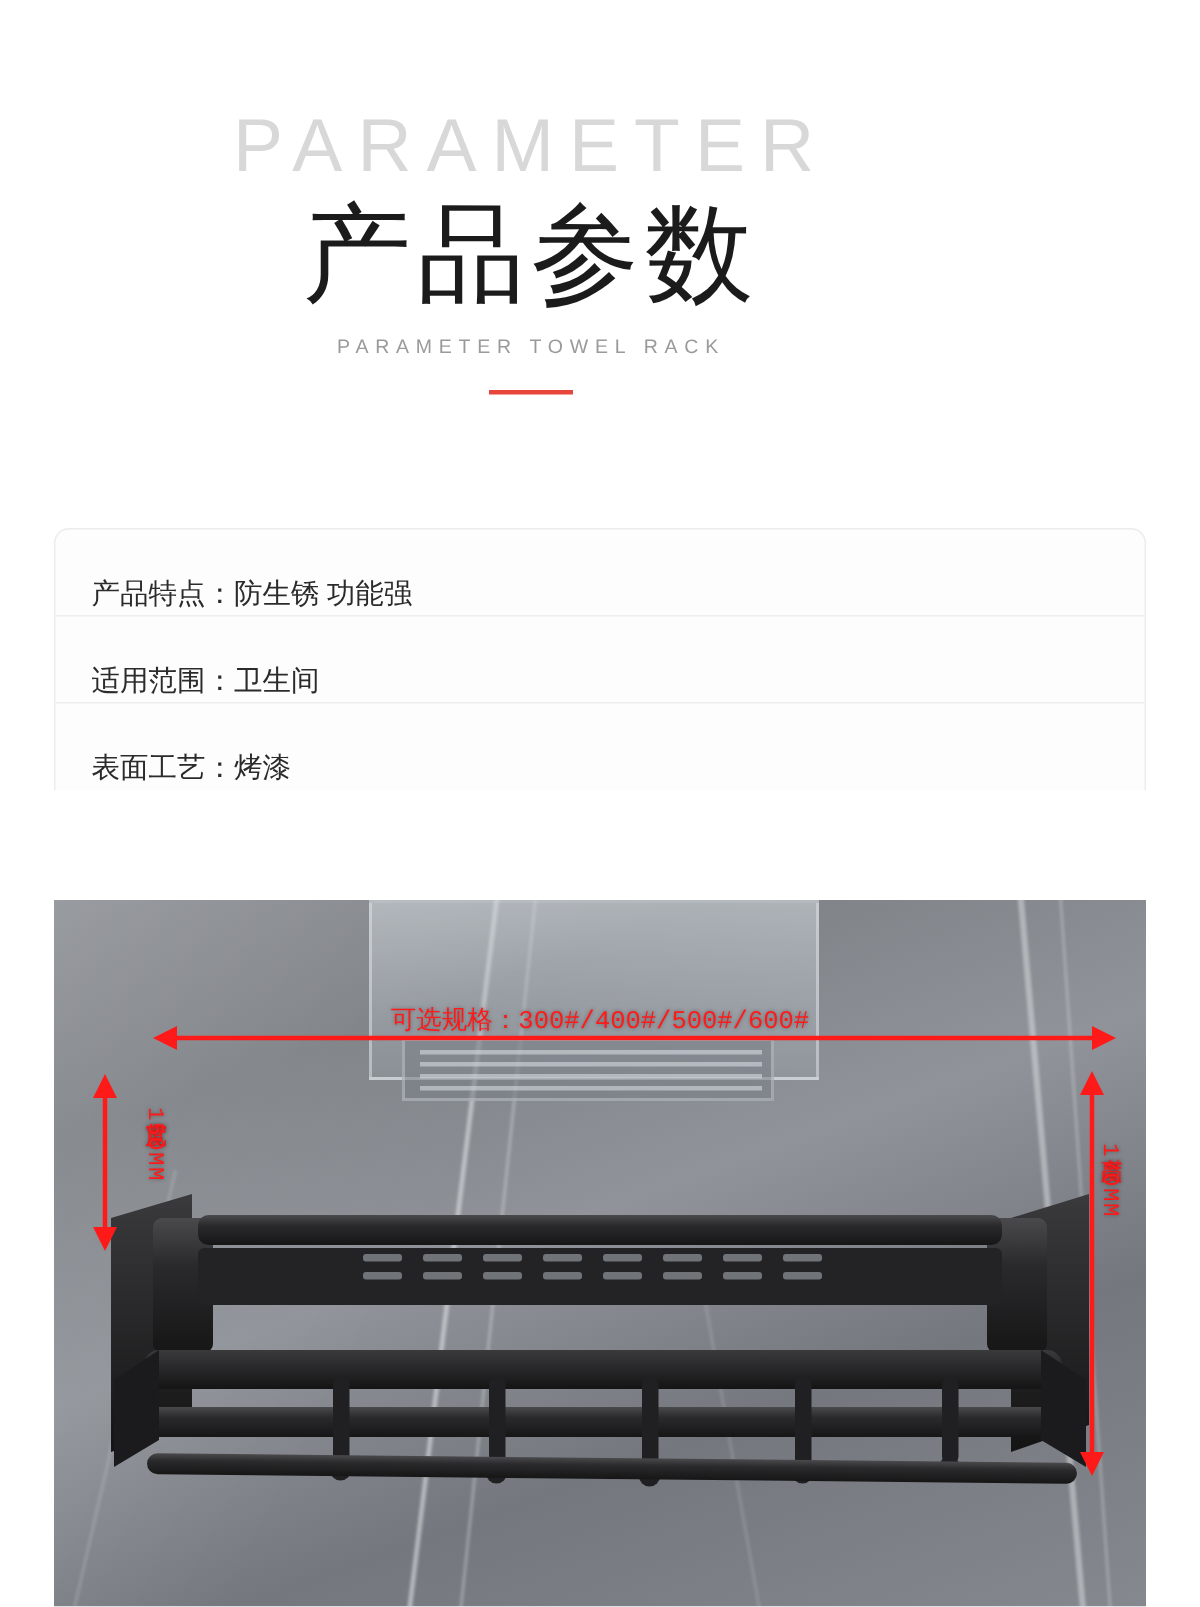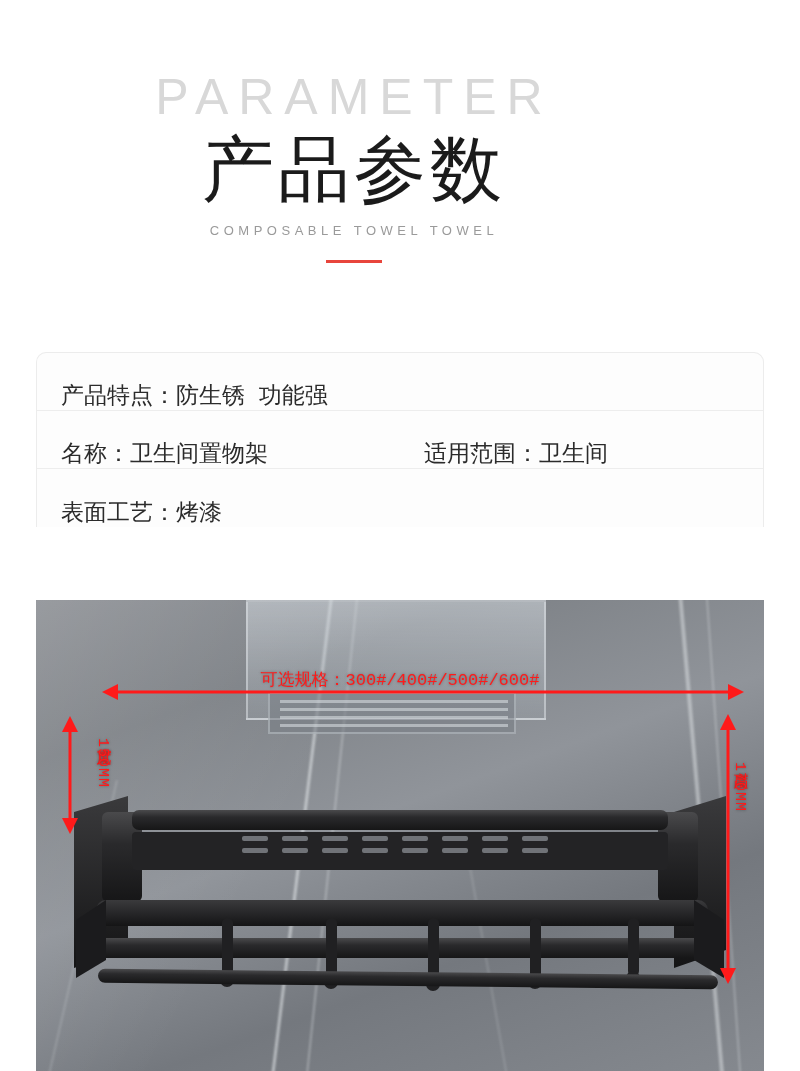--- a/index.html
+++ b/index.html
@@ -69,23 +69,23 @@
   .spec-row {
     display: flex;
     border-bottom: 1px solid #ededed;
     height: 58px;
     align-items: center;
   }
   .spec-row:last-child { border-bottom: none; }
   .spec-cell {
     flex: 1 1 50%;
     padding: 0 24px;
-    font-size: 23px;
+    font-size: 19px;
     color: #2b2b2b;
-    font-family: Liberation Mono, monospace;
+    font-family: Liberation Serif, serif;
     white-space: nowrap;
     overflow: hidden;
     margin-top: 28px;
   }
   .spec-cell.full { flex: 1 1 100%; }
   .spec-cell .label { color: #2b2b2b; }
   .spec-cell .value { color: #2b2b2b; }
 
   
   .photo {
@@ -160,36 +160,33 @@
   .right-label { right: 16px; top: 160px; text-shadow: 0 0 3px rgba(0,0,0,.35); }
 </style>
 </head>
 <body>
 
 <div class="page">
 
   <div class="header">
     <div class="header-en">PARAMETER</div>
     <div class="header-cn">产品参数</div>
-    <div class="header-sub">COMPOSABLE TOWEL TOWEL</div>
+    <div class="header-sub">PARAMETER TOWEL RACK</div>
     <div class="header-rule"></div>
   </div>
 
   <div class="spec-card">
 
     <div class="spec-row">
       <div class="spec-cell full">
         <span class="label">产品特点：</span><span class="value">防生锈 功能强</span>
       </div>
     </div>
 
     <div class="spec-row">
-      <div class="spec-cell">
-        <span class="label">名称：</span><span class="value">卫生间置物架</span>
-      </div>
       <div class="spec-cell">
         <span class="label">适用范围：</span><span class="value">卫生间</span>
       </div>
     </div>
 
 
     <div class="spec-row">
       <div class="spec-cell">
         <span class="label">表面工艺：</span><span class="value">烤漆</span>
       </div>

